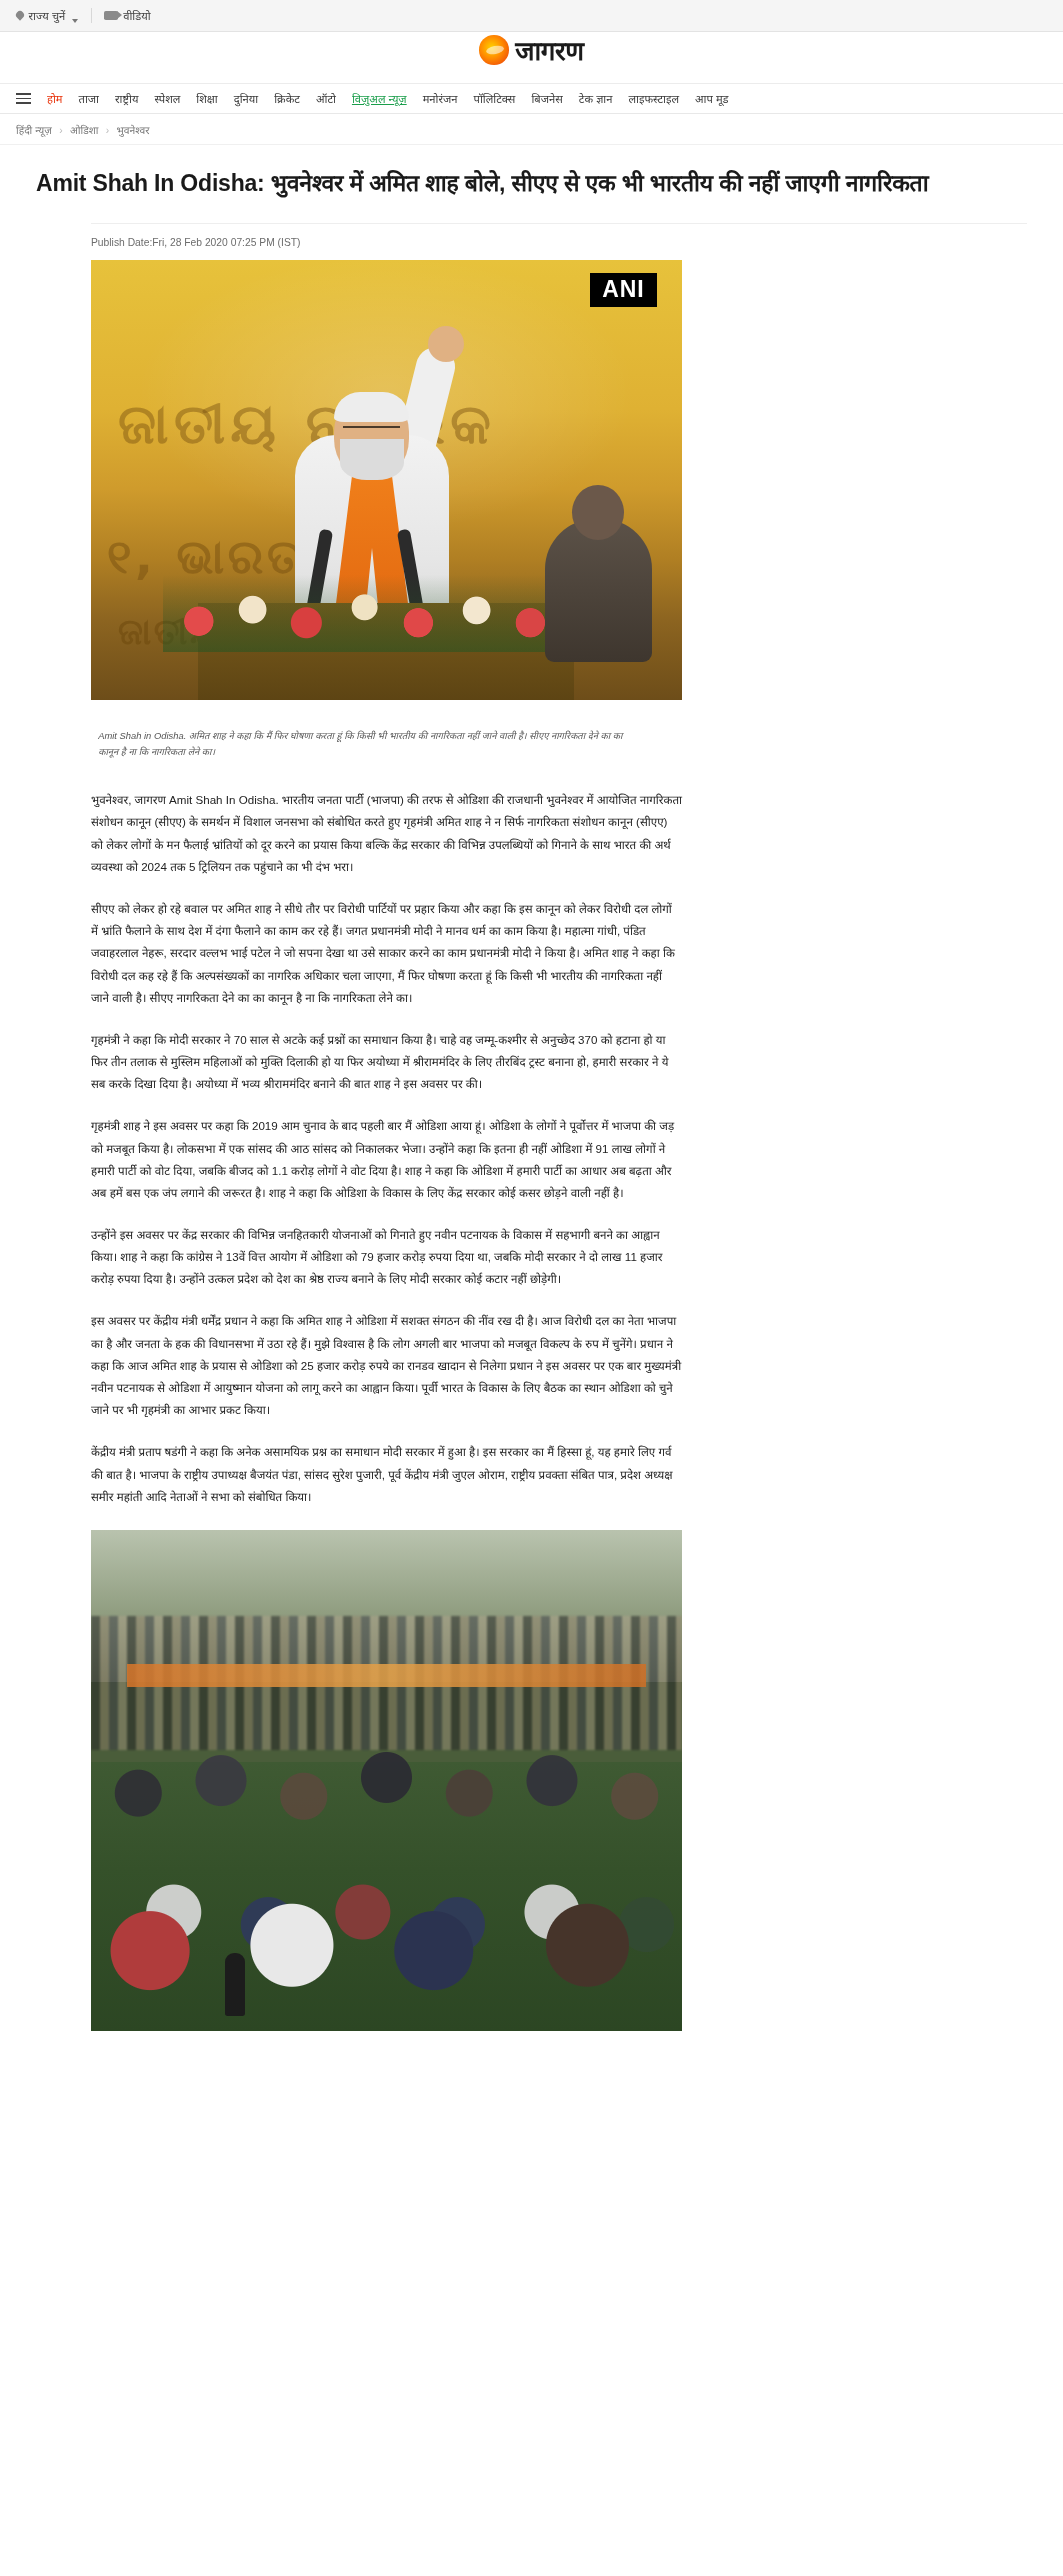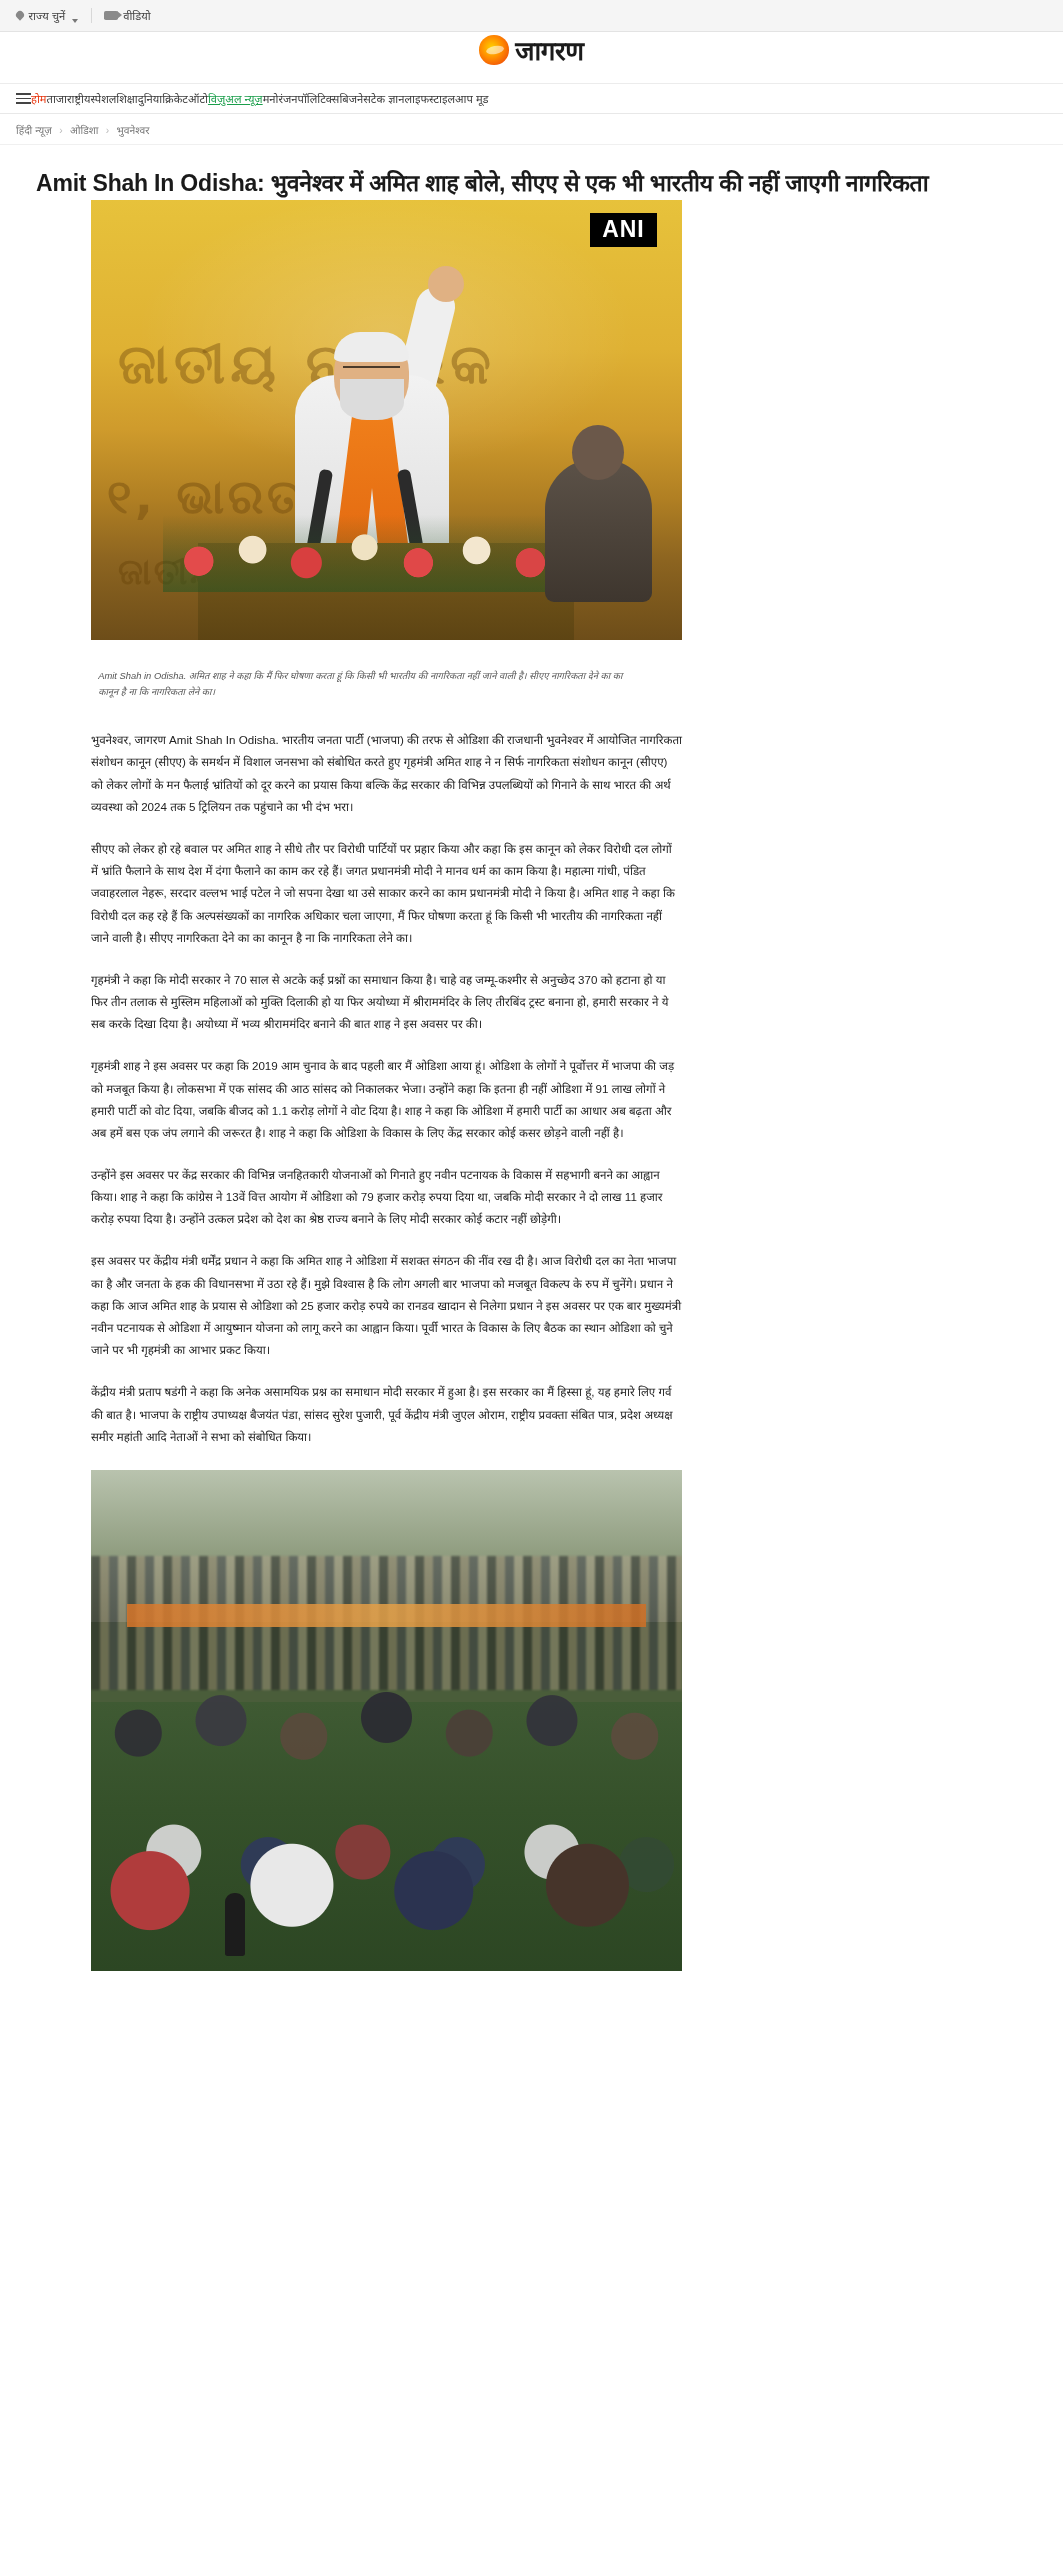--- a/index.html
+++ b/index.html
@@ -84,21 +84,21 @@
     font-size: 26px; font-weight: bold; color: #1b1b1b; letter-spacing: -0.4px;
     font-family: "Liberation Sans", "DejaVu Sans", sans-serif;
   }
 
   
   .mainnav {
     height: 30px;
     border-bottom: 0.9px solid #e8e8e8;
     display: flex; align-items: center;
     padding: 0 16px;
-    gap: 0;
+    gap: 16px;
     font-size: 11.2px;
     color: #3a3a3a;
     overflow: hidden;
     white-space: nowrap;
   }
   .hamburger {
     width: 15px; height: 11.6px; display: inline-flex; flex-direction: column;
     justify-content: space-between; flex: none;
   }
   .hamburger span { display: block; height: 1.8px; background: #444; width: 100%; }
@@ -379,20 +379,21 @@
     <span class="sepb">›</span>
     <span>ओडिशा</span>
     <span class="sepb">›</span>
     <span>भुवनेश्वर</span>
   </div>
 
   <div class="article">
 
     <h1 class="headline">Amit Shah In Odisha: भुवनेश्वर में अमित शाह बोले, सीएए से एक भी भारतीय की नहीं जाएगी नागरिकता</h1>
 
+    <div class="pubdate">Publish Date:Fri, 28 Feb 2020 07:25 PM (IST)</div>
 
     <figure class="figure">
       <div class="photo-main">
         <div class="bg"></div>
         <div class="odia-text">ଜାତୀୟ ନାଗରିକ</div>
         <div class="odia-text2">୧, ଭାରତ</div>
         <div class="odia-text3">ଜାତୀୟ</div>
         <div class="spk-arm"></div>
         <div class="spk-fist"></div>
         <div class="spk-body"></div>

